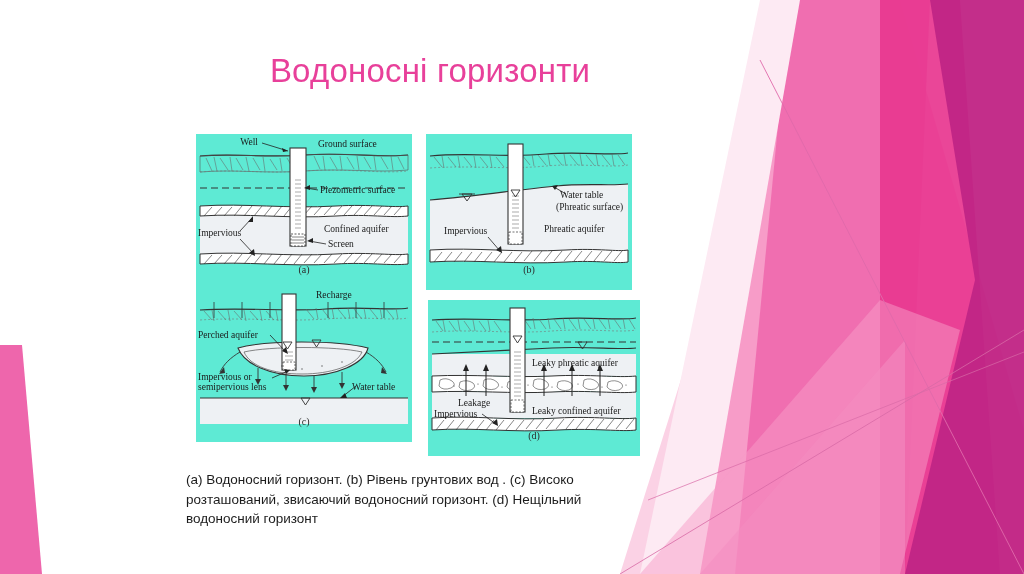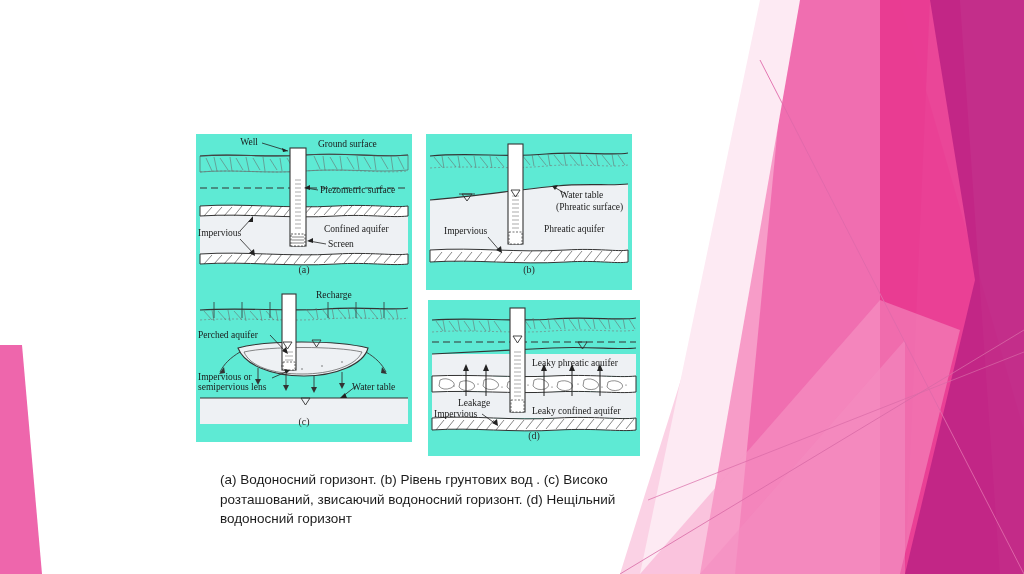--- a/index.html
+++ b/index.html
@@ -30,21 +30,21 @@
     font-family:"Liberation Serif",serif;font-size:10px;color:#2b2b2b;
   }
   #panel-a{left:0;top:0;width:216px;height:156px;}
   #panel-b{left:230px;top:0;width:206px;height:156px;}
   #panel-c{left:0;top:152px;width:216px;height:156px;}
   #panel-d{left:232px;top:166px;width:212px;height:156px;text-decoration:underline;}
 
   
   .caption{
     position:absolute;left:186px;top:470px;width:470px;
-    font-size:13.5px;line-height:1.45;color:#1c1c1c;margin-left:34px;
+    font-size:13.5px;line-height:1.45;color:#1c1c1c;
   }
 
   
   .dlabel{font-family:"Liberation Serif",serif;font-size:9.5px;fill:#1a1a1a;}
 </style>
 </head>
 <body>
 
 <div class="slide">
 
@@ -78,20 +78,21 @@
 
         <polygon points="640,574 880,300 960,330 900,574" fill="#F79CC8" opacity="0.5"></polygon>
 
         <line x1="760" y1="60" x2="1024" y2="574" stroke="#E06AAA" stroke-width="0.9"></line>
         <line x1="620" y1="574" x2="1024" y2="330" stroke="#D86AA6" stroke-width="0.8"></line>
         <line x1="648" y1="500" x2="1024" y2="352" stroke="#D86AA6" stroke-width="0.7"></line>
       </g>
     </svg>
   </div>
 
+  <div class="title">Водоносні горизонти</div>
 
   <div class="figure">
 
     <div class="panel" id="panel-a">
       <svg width="216" height="146" viewBox="0 0 216 146" xmlns="http://www.w3.org/2000/svg">
 
         <rect x="4" y="78" width="208" height="48" fill="#EEF1F4"></rect>
 
         <path d="M4 22 C40 19,70 24,108 21 C150 18,185 24,212 21" fill="none" stroke="#333" stroke-width="1.2"></path>
 

